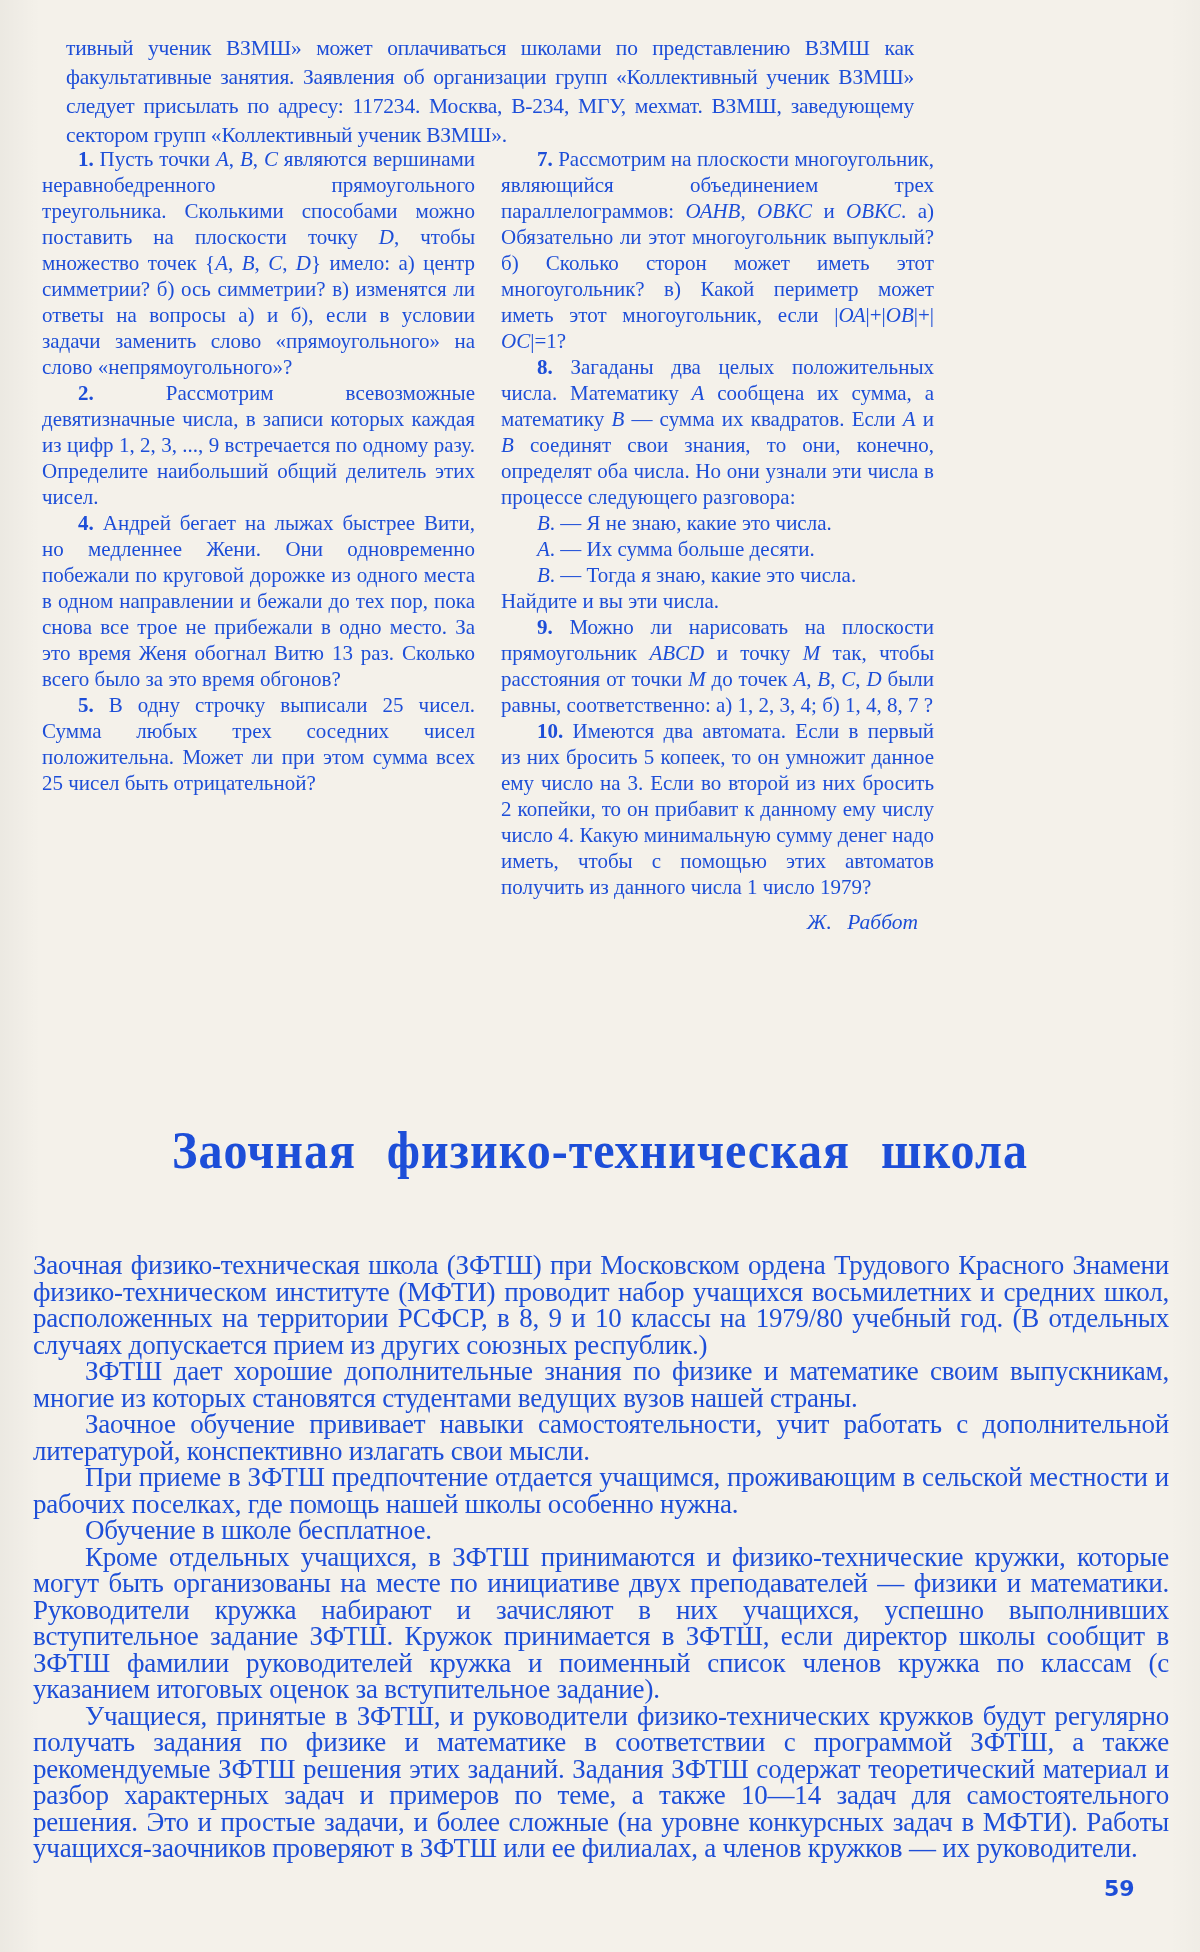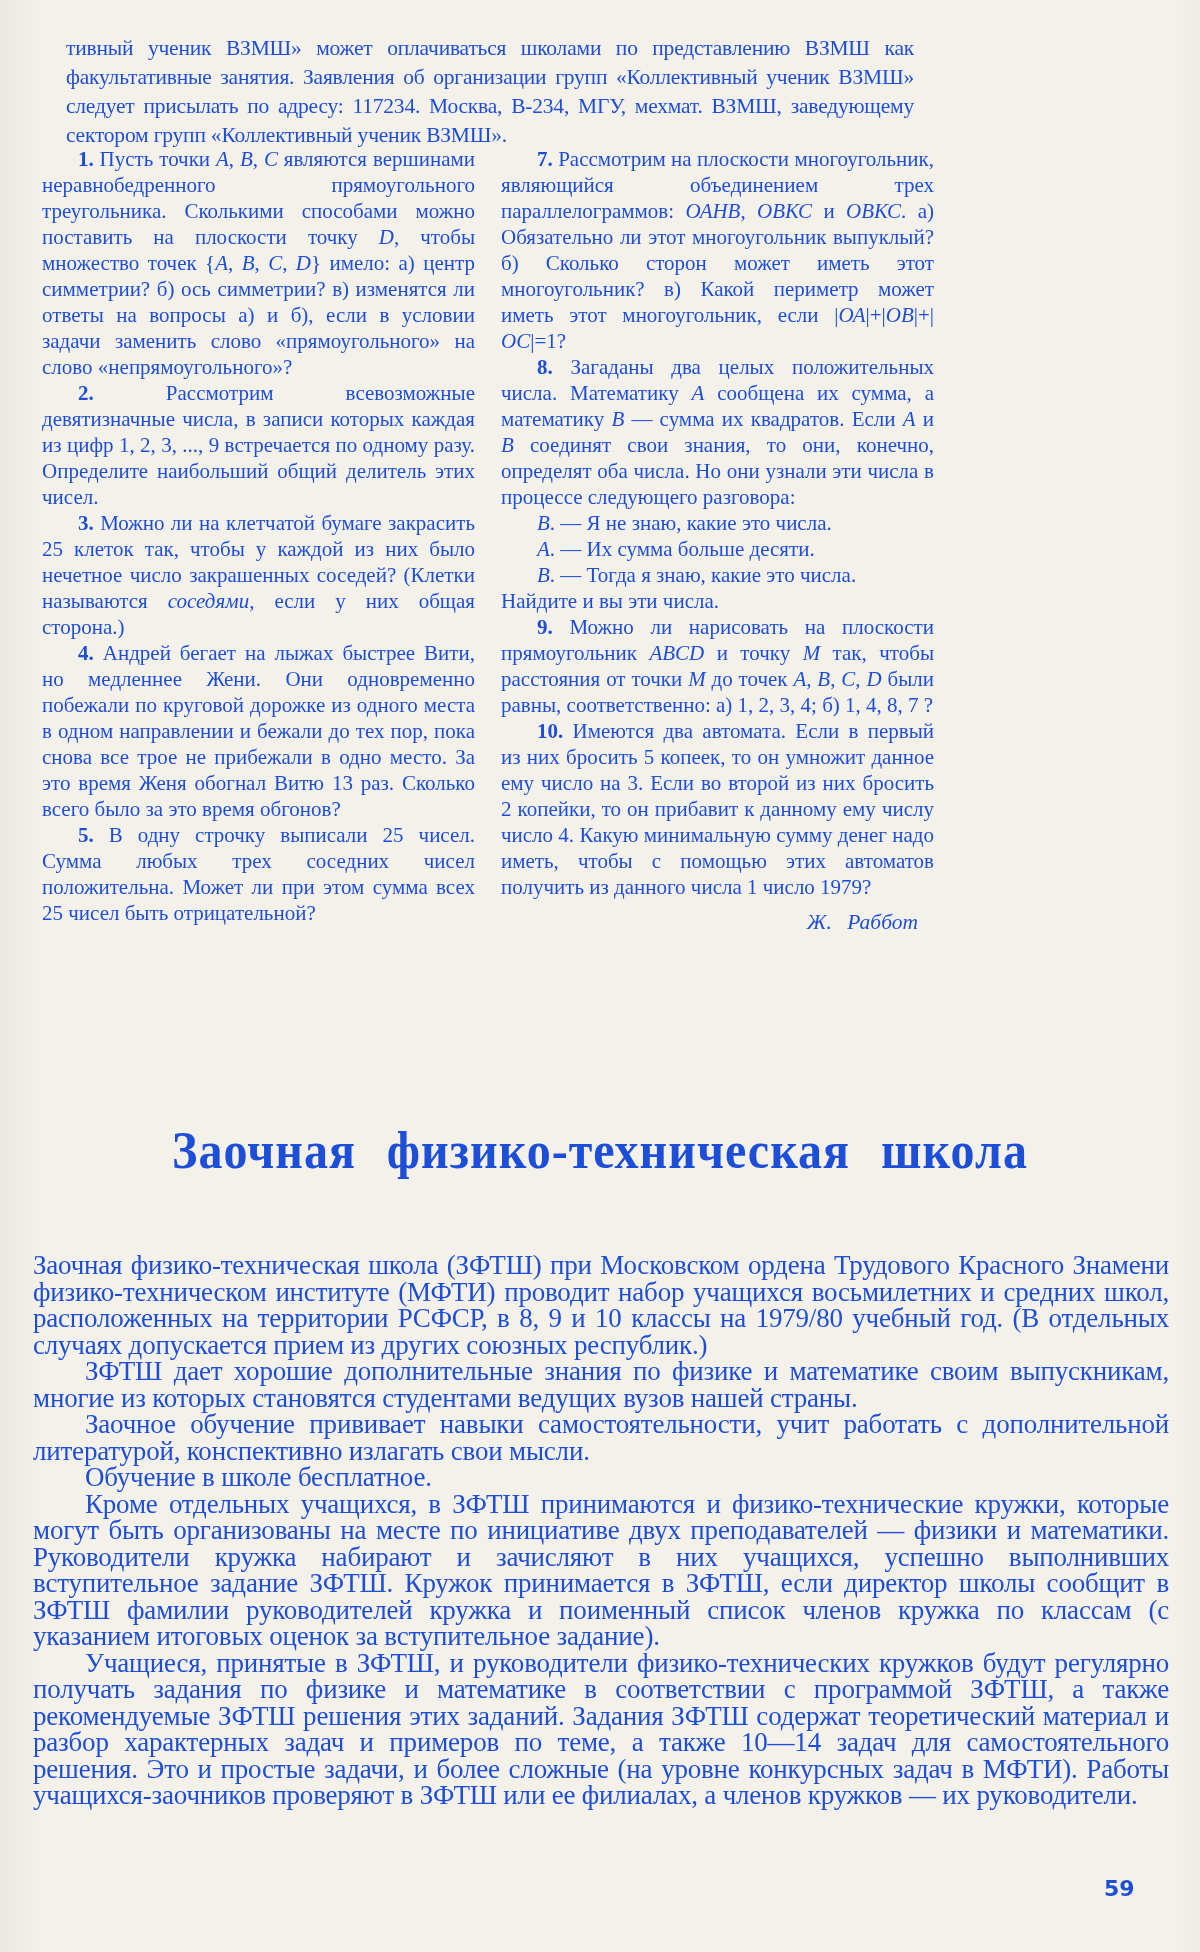--- a/index.html
+++ b/index.html
@@ -74,21 +74,20 @@
 
 <div class="page">
 
   <p class="intro">тивный ученик ВЗМШ» может оплачиваться школами по представлению ВЗМШ как факультативные занятия. Заявления об организации групп «Коллективный ученик ВЗМШ» следует присылать по адресу: 117234. Москва, В-234, МГУ, мехмат. ВЗМШ, заведующему сектором групп «Коллективный ученик ВЗМШ».</p>
 
   <div class="columns">
     <div class="col">
       <div>
           <p class="problem"><b class="num">1.</b>&nbsp;Пусть точки <i>А</i>, <i>В</i>, <i>С</i> являются вершинами неравнобедренного прямоугольного треугольника. Сколькими способами можно поставить на плоскости точку <i>D</i>, чтобы множество точек {<i>А</i>, <i>В</i>, <i>С</i>, <i>D</i>} имело: а) центр симметрии? б) ось симметрии? в) изменятся ли ответы на вопросы а) и б), если в условии задачи заменить слово «прямоугольного» на слово «непрямоугольного»?</p>
           <p class="problem"><b class="num">2.</b>&nbsp;Рассмотрим всевозможные девятизначные числа, в записи которых каждая из цифр 1, 2, 3, ..., 9 встречается по одному разу. Определите наибольший общий делитель этих чисел.</p>
-          <p class="problem"><b class="num">3.</b>&nbsp;Можно ли на клетчатой бумаге закрасить 25 клеток так, чтобы у каждой из них было нечетное число закрашенных соседей? (Клетки называются <i>соседями</i>, если у них общая сторона.)</p>
           <p class="problem"><b class="num">4.</b>&nbsp;Андрей бегает на лыжах быстрее Вити, но медленнее Жени. Они одновременно побежали по круговой дорожке из одного места в одном направлении и бежали до тех пор, пока снова все трое не прибежали в одно место. За это время Женя обогнал Витю 13 раз. Сколько всего было за это время обгонов?</p>
           <p class="problem"><b class="num">5.</b>&nbsp;В одну строчку выписали 25 чисел. Сумма любых трех соседних чисел положительна. Может ли при этом сумма всех 25 чисел быть отрицательной?</p>
         </div>
     </div>
     <div class="col">
       <div>
           <p class="problem"><b class="num">7.</b>&nbsp;Рассмотрим на плоскости многоугольник, являющийся объединением трех параллелограммов: <i>ОАНВ</i>, <i>ОВКС</i> и <i>ОВКС</i>. а) Обязательно ли этот многоугольник выпуклый? б) Сколько сторон может иметь этот многоугольник? в) Какой периметр может иметь этот многоугольник, если |<i>ОА</i>|+|<i>ОВ</i>|+|<i>ОС</i>|=1?</p>
           <p class="problem"><b class="num">8.</b>&nbsp;Загаданы два целых положительных числа. Математику <i>А</i> сообщена их сумма, а математику <i>В</i> — сумма их квадратов. Если <i>А</i> и <i>В</i> соединят свои знания, то они, конечно, определят оба числа. Но они узнали эти числа в процессе следующего разговора:</p>
           <p class="dialogue"><i>В</i>. — Я не знаю, какие это числа.</p>
           <p class="dialogue"><i>А</i>. — Их сумма больше десяти.</p>
@@ -100,20 +99,21 @@
       <p class="signature">Ж. Раббот</p>
     </div>
   </div>
 
   <h1 class="zftsh-title">Заочная физико-техническая школа</h1>
 
   <div class="zftsh-body">
       <p class="first">Заочная физико-техническая школа (ЗФТШ) при Московском ордена Трудового Красного Знамени физико-техническом институте (МФТИ) проводит набор учащихся восьмилетних и средних школ, расположенных на территории РСФСР, в 8, 9 и 10 классы на 1979/80 учебный год. (В отдельных случаях допускается прием из других союзных республик.)</p>
       <p>ЗФТШ дает хорошие дополнительные знания по физике и математике своим выпускникам, многие из которых становятся студентами ведущих вузов нашей страны.</p>
       <p>Заочное обучение прививает навыки самостоятельности, учит работать с дополнительной литературой, конспективно излагать свои мысли.</p>
+      <p>При приеме в ЗФТШ предпочтение отдается учащимся, проживающим в сельской местности и рабочих поселках, где помощь нашей школы особенно нужна.</p>
       <p>Обучение в школе бесплатное.</p>
       <p>Кроме отдельных учащихся, в ЗФТШ принимаются и физико-технические кружки, которые могут быть организованы на месте по инициативе двух преподавателей — физики и математики. Руководители кружка набирают и зачисляют в них учащихся, успешно выполнивших вступительное задание ЗФТШ. Кружок принимается в ЗФТШ, если директор школы сообщит в ЗФТШ фамилии руководителей кружка и поименный список членов кружка по классам (с указанием итоговых оценок за вступительное задание).</p>
       <p>Учащиеся, принятые в ЗФТШ, и руководители физико-технических кружков будут регулярно получать задания по физике и математике в соответствии с программой ЗФТШ, а также рекомендуемые ЗФТШ решения этих заданий. Задания ЗФТШ содержат теоретический материал и разбор характерных задач и примеров по теме, а также 10—14 задач для самостоятельного решения. Это и простые задачи, и более сложные (на уровне конкурсных задач в МФТИ). Работы учащихся-заочников проверяют в ЗФТШ или ее филиалах, а членов кружков — их руководители.</p>
     </div>
 
   <div class="page-number">59</div>
 
 </div>
 
 </body></html>

